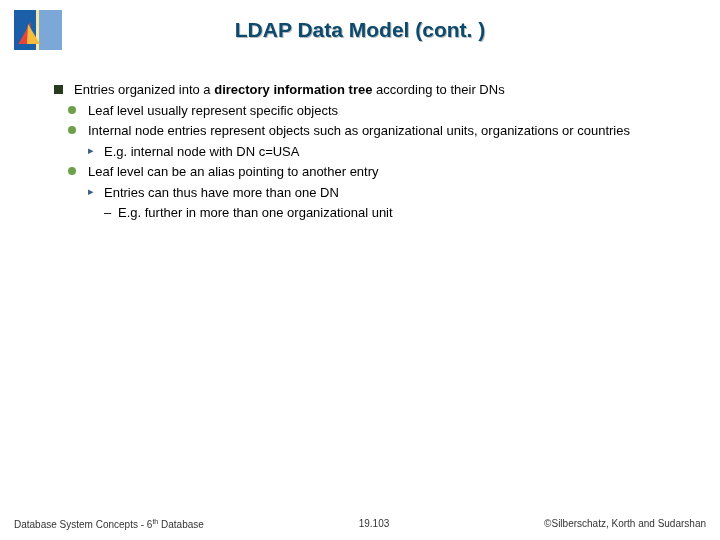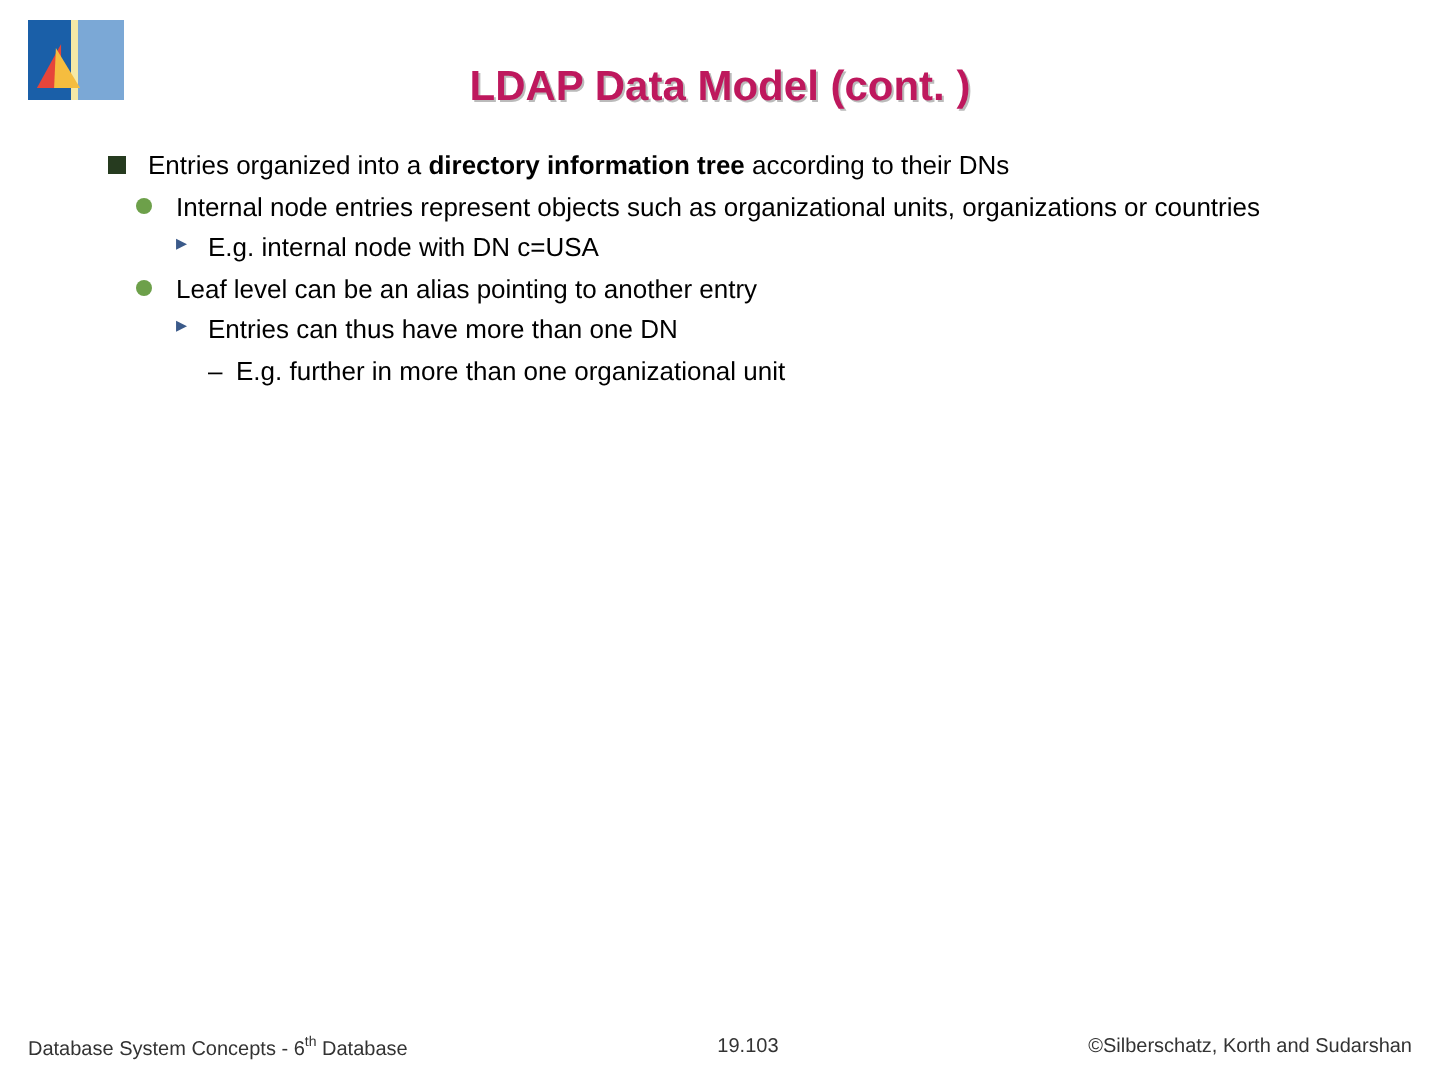--- a/index.html
+++ b/index.html
@@ -42,32 +42,32 @@
     width: 0; height: 0;
     border-left: 3px solid transparent;
     border-right: 10px solid transparent;
     border-bottom: 20px solid #f5bd3f;
     transform: skewX(6deg);
   }
   .title {
     text-align: center;
     font-size: 21px;
     font-weight: bold;
-    color: #be185d;
+    color: #0c4a6e;
     text-shadow: 1px 1px 0 #bbb;
-    padding-top: 32px;
+    padding-top: 18px;
     padding-bottom: 18px;
   }
   .content {
     padding: 0 30px 0 54px;
     line-height: 1.35;
   }
   ul { list-style: none; }
   li { margin-bottom: 3px; }
-  .l1 { position: relative; padding-left: 20px; }
+  .l1 { position: relative; padding-left: 20px; margin-top: 21px; }
   .l1::before {
     content: "";
     position: absolute;
     left: 0; top: 4px;
     width: 9px; height: 9px;
     background: #263b1f;
   }
   .l2 { position: relative; padding-left: 20px; margin-left: 14px; }
   .l2::before {
     content: "";
@@ -111,20 +111,21 @@
 
 <div class="logo"></div>
 
 <div class="title">LDAP Data Model (cont. )</div>
 
 <div class="content">
   <ul>
     <li class="l1">
       <span>Entries organized into a </span><span class="bold-run">directory information tree</span><span> according to their DNs</span>
     </li>
+    <li class="l2">Leaf level usually represent specific objects</li>
     <li class="l2">Internal node entries represent objects such as organizational units, organizations or countries</li>
     <li class="l3">E.g. internal node with DN c=USA</li>
     <li class="l2">Leaf level can be an alias pointing to another entry</li>
     <li class="l3">Entries can thus have more than one DN</li>
     <li class="l4">E.g. further in more than one organizational unit</li>
   </ul>
 </div>
 
 <div class="footer">
   <span>

